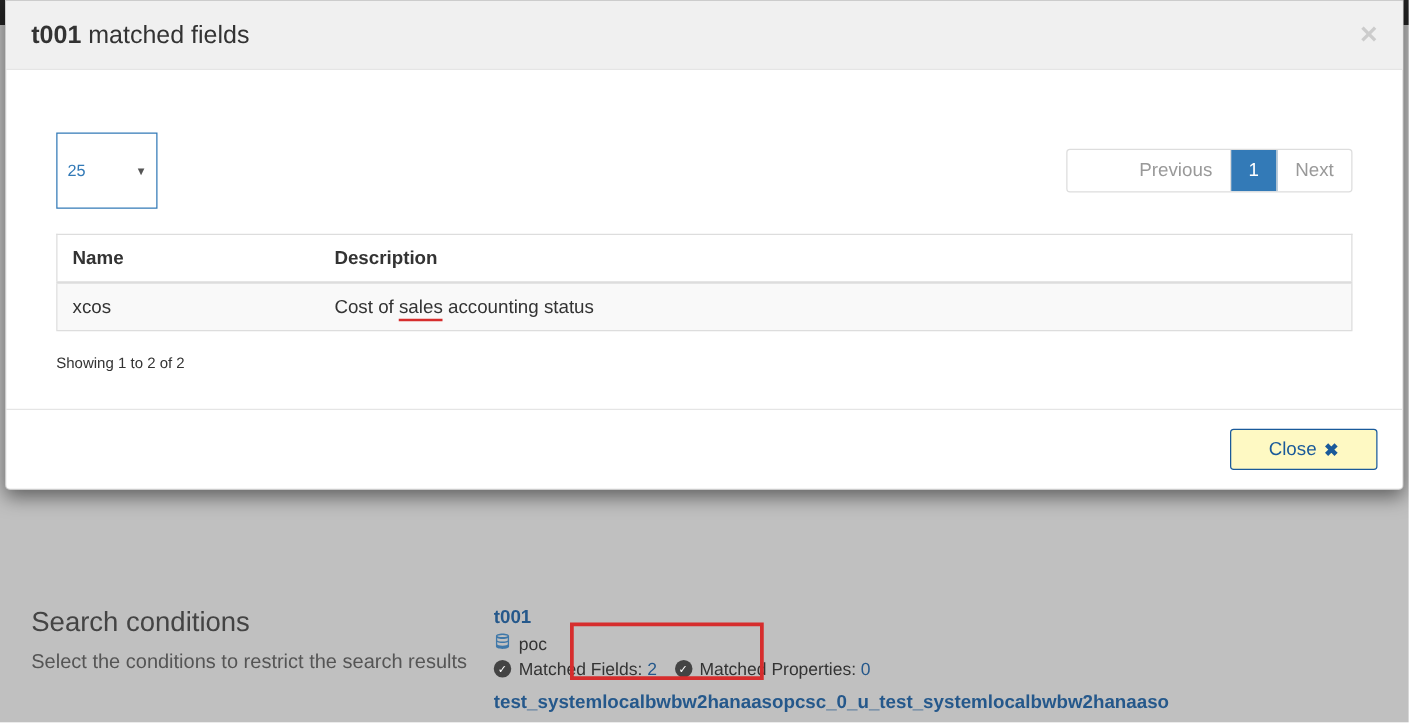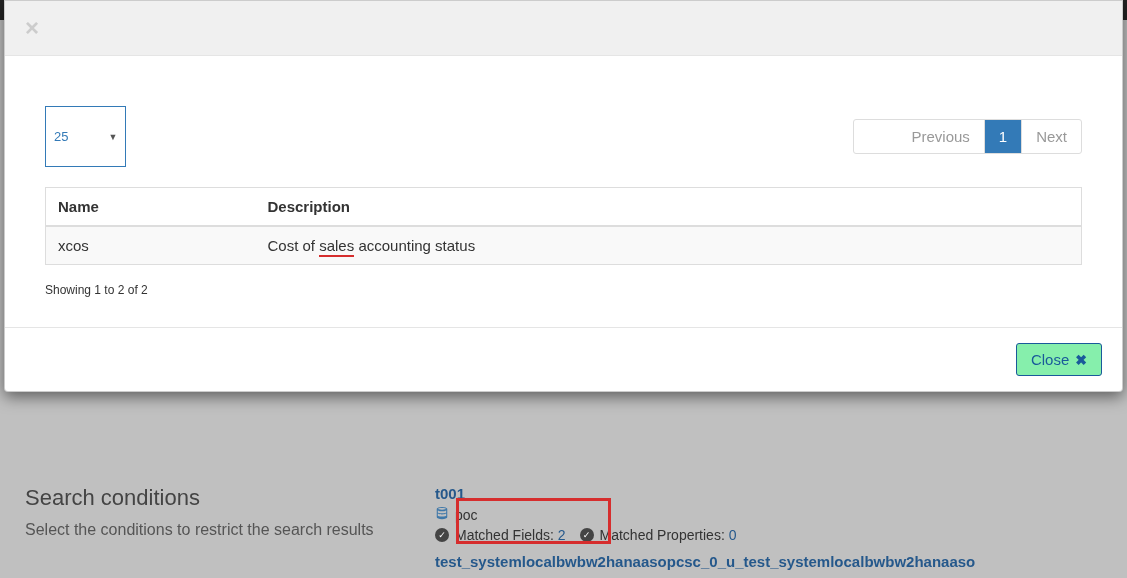--- a/index.html
+++ b/index.html
@@ -37,21 +37,20 @@
       position: absolute;
       top: 0; left: 0; right: 0; bottom: 0;
       background: rgba(0,0,0,0.2);
     }
     
     .bg-content {
       position: absolute;
       top: 485px; left: 0; right: 0;
       display: flex;
       padding: 0 25px;
-      gap: 40px;
       filter: grayscale(20%);
     }
     .bg-left {
       width: 370px;
     }
     .bg-left h3 {
       font-size: 22px;
       font-weight: 400;
       color: #444;
       margin-bottom: 8px;
@@ -143,23 +142,23 @@
     .modal-body {
       padding: 20px 40px 30px 40px;
     }
     .modal-footer {
       padding: 15px 20px;
       border-top: 1px solid #e5e5e5;
       text-align: right;
     }
     .btn-close {
       border: 1px solid #1a5a9a;
-      background: #86efac;
+      background: #fef9c3;
       color: #1a5a9a;
-      padding: 7px 14px;
+      padding: 7px 30px;
       font-size: 15px;
       border-radius: 3px;
       cursor: pointer;
       display: inline-flex;
       align-items: center;
       gap: 6px;
     }
     .btn-close .x { font-weight: 700; font-size: 14px; }
 
     
@@ -273,20 +272,23 @@
         <span>Matched Properties: </span><span style="color:#1a5a9a">0</span>
       </span>
     </div>
     <span class="long-link">test_systemlocalbwbw2hanaasopcsc_0_u_test_systemlocalbwbw2hanaaso</span>
   </div>
 </div>
 <div class="red-box"></div>
 
 <div class="modal">
   <div class="modal-header">
+    <h4>
+      <b>t001</b> <span>matched fields</span>
+    </h4>
     <span class="close">×</span>
   </div>
   <div class="modal-body">
     <div class="controls">
       <div class="page-size">
         <span>25</span>
         <span class="caret">▼</span>
       </div>
       <div class="pagination">
         <span>Previous</span>

